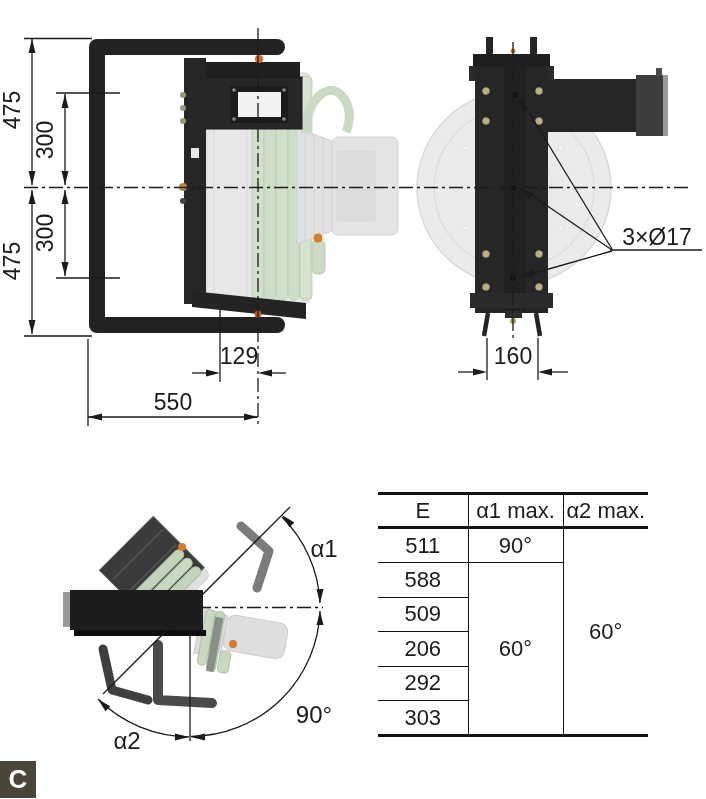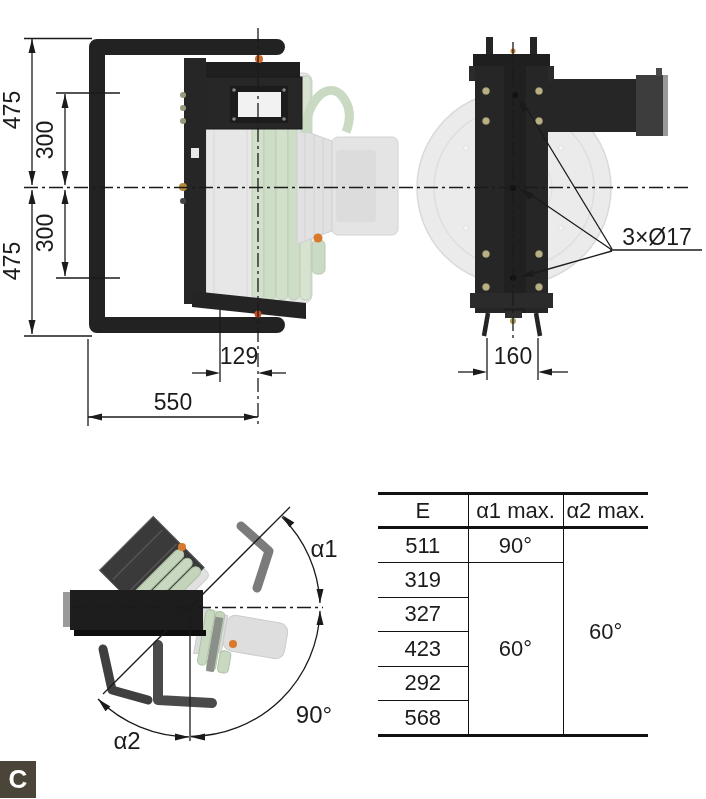--- a/index.html
+++ b/index.html
@@ -243,34 +243,34 @@
     <th>E</th>
     <th class="col-a1">α1 max.</th>
     <th class="col-a2">α2 max.</th>
   </tr>
   <tr>
     <td class="rowline">511</td>
     <td class="col-a1 rowline">90°</td>
     <td class="col-a2" rowspan="6">60°</td>
   </tr>
   <tr>
-    <td class="rowline">319</td>
+    <td class="rowline">588</td>
     <td class="col-a1" rowspan="5">60°</td>
   </tr>
   <tr>
-    <td class="rowline">327</td>
-  </tr>
-  <tr>
-    <td class="rowline">423</td>
+    <td class="rowline">509</td>
+  </tr>
+  <tr>
+    <td class="rowline">206</td>
   </tr>
   <tr>
     <td class="rowline">292</td>
   </tr>
   <tr>
-    <td>568</td>
+    <td>303</td>
   </tr>
 </tbody>
     </table>
 
 
 <div class="c-badge">C</div>
 
 </div>
 
 </body></html>

